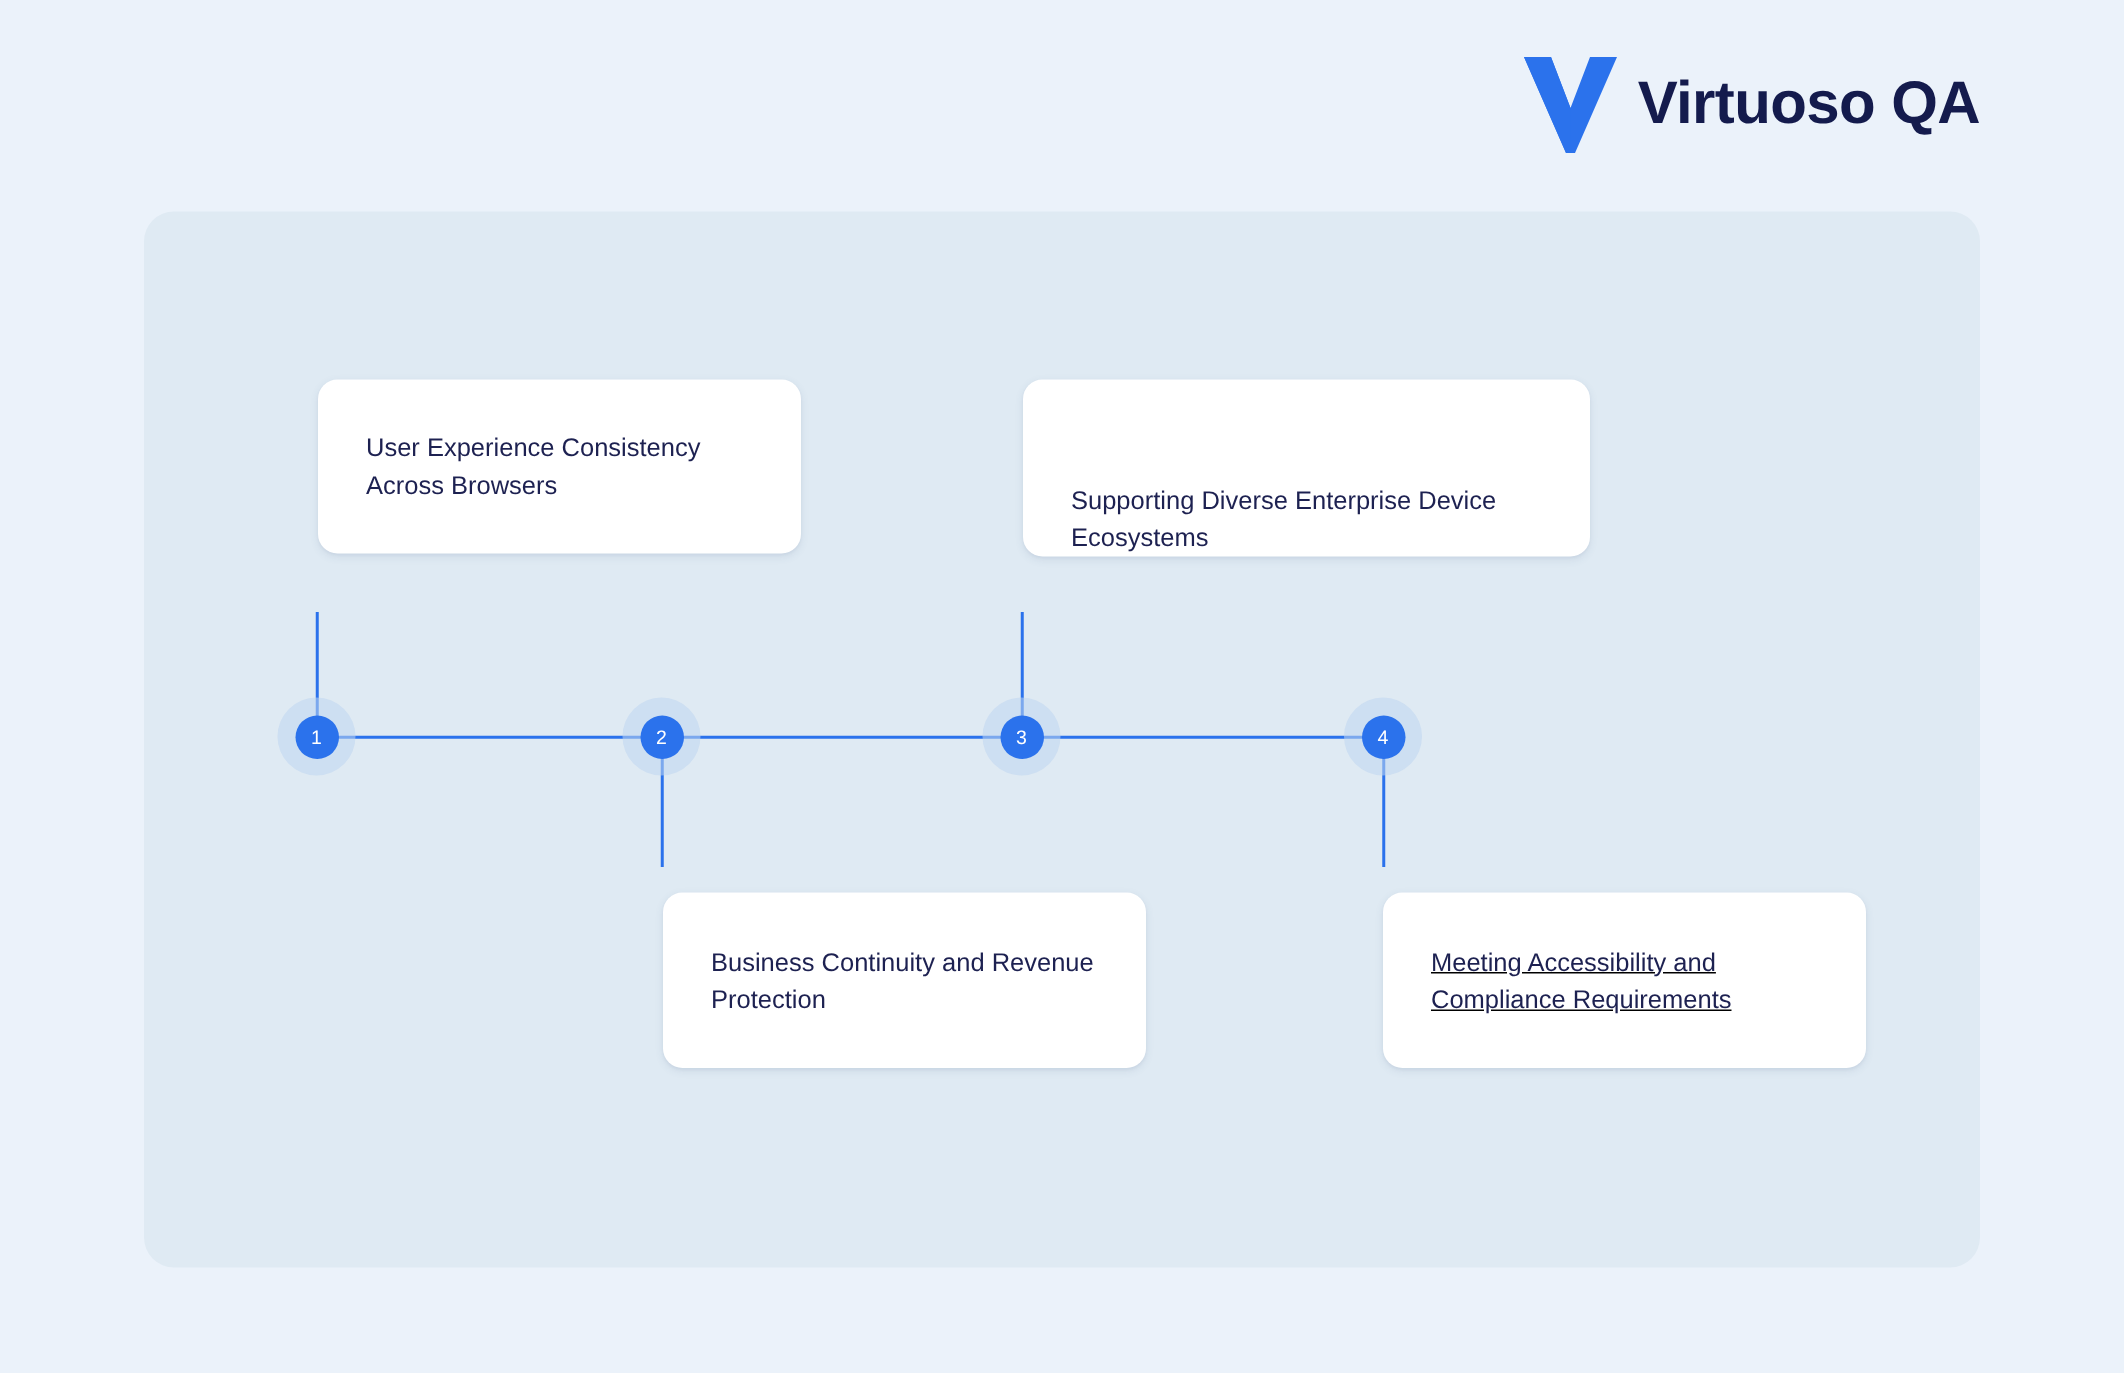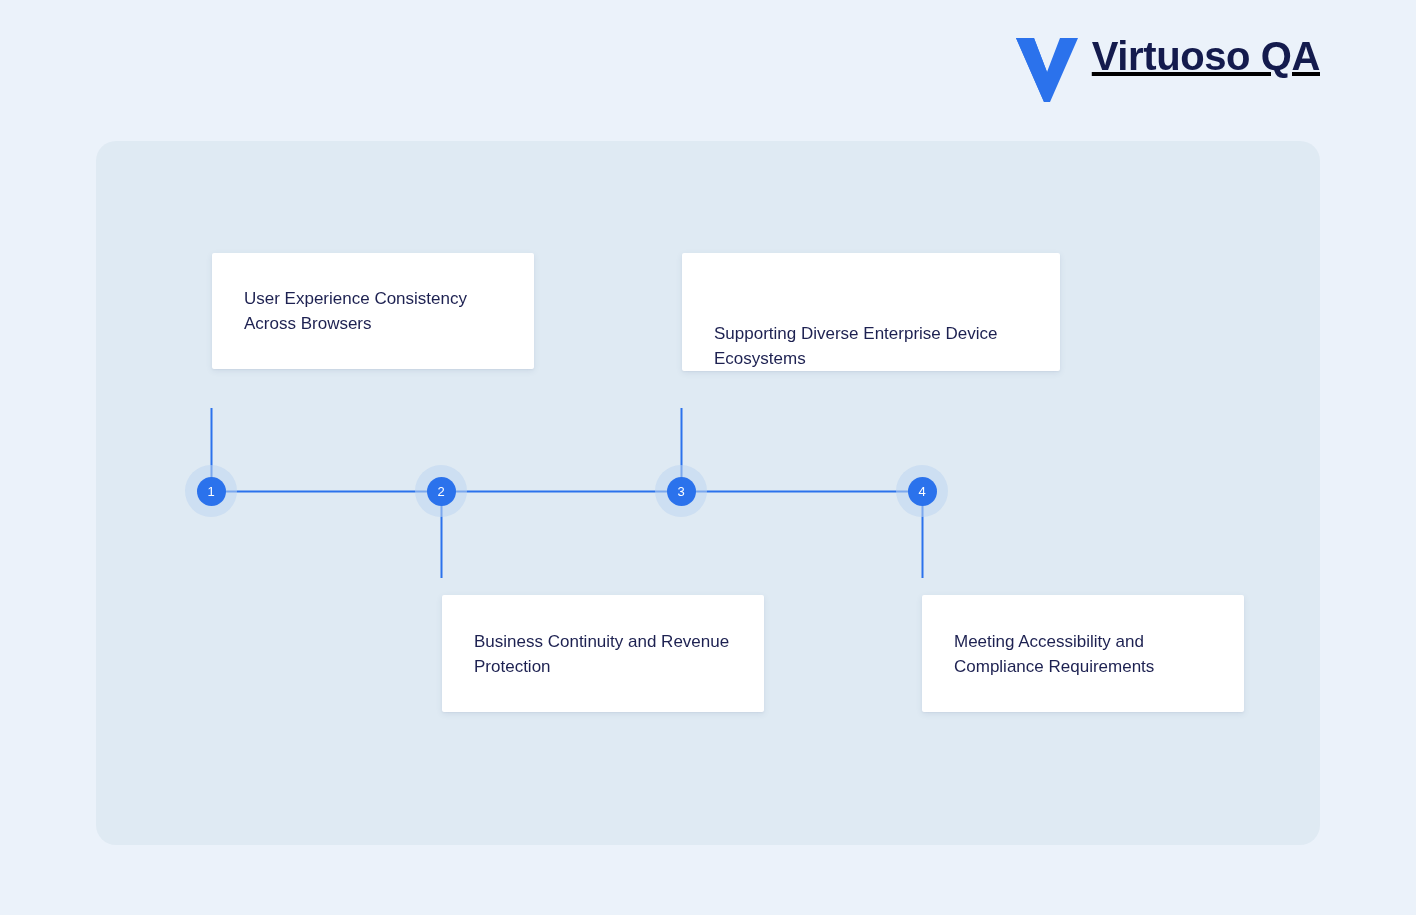--- a/index.html
+++ b/index.html
@@ -14,23 +14,23 @@
     overflow: hidden;
     position: relative;
   }
 
   
   .brand {
     position: absolute;
     top: 36px;
     right: 96px;
     display: flex;
+    align-items: center;
     gap: 14px;
     height: 66px;
-    text-decoration: underline;
   }
   .brand-mark {
     width: 62px;
     height: 66px;
     display: block;
   }
   .brand-text {
     font-size: 40px;
     font-weight: bold;
     letter-spacing: -0.4px;
@@ -84,21 +84,21 @@
     display: flex;
     align-items: center;
     justify-content: center;
     line-height: 1;
   }
 
   
   .card {
     position: absolute;
     background: #ffffff;
-    border-radius: 2px;
+    border-radius: 13px;
     box-shadow: 0 2px 6px rgba(60, 90, 130, 0.10),
                 0 1px 2px rgba(60, 90, 130, 0.06);
     box-sizing: border-box;
     display: flex;
     align-items: center;
   }
   .card-text {
     font-size: 17px;
     line-height: 25px;
     color: #1d2151;
@@ -147,15 +147,15 @@
 </div>
 
 <div class="card" style="left:442px; top:595px; width:322px; height:117px;justify-content:flex-end;">
   <div class="card-text">Business Continuity and Revenue Protection</div>
 </div>
 
 <div class="card" style="left:682px; top:253px; width:378px; height:118px;align-items:flex-end;">
   <div class="card-text">Supporting Diverse Enterprise Device Ecosystems</div>
 </div>
 
-<div class="card" style="left:922px; top:595px; width:322px; height:117px;">
+<div class="card" style="left:922px; top:595px; width:322px; height:117px;text-decoration:underline;">
   <div class="card-text">Meeting Accessibility and Compliance Requirements</div>
 </div>
 
 </body></html>

